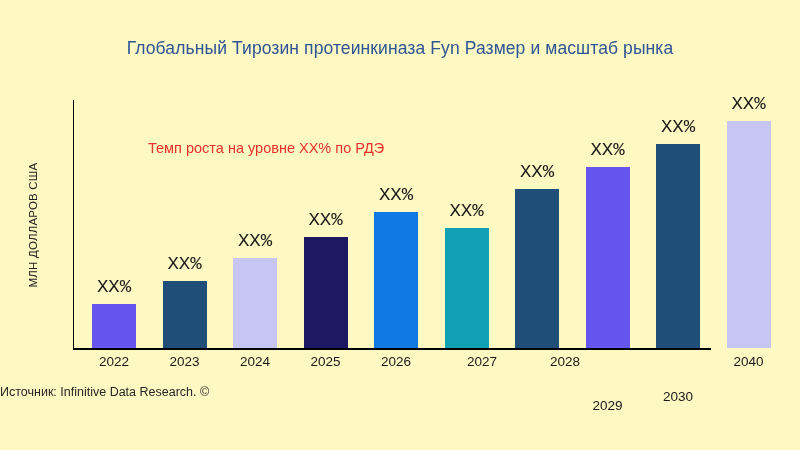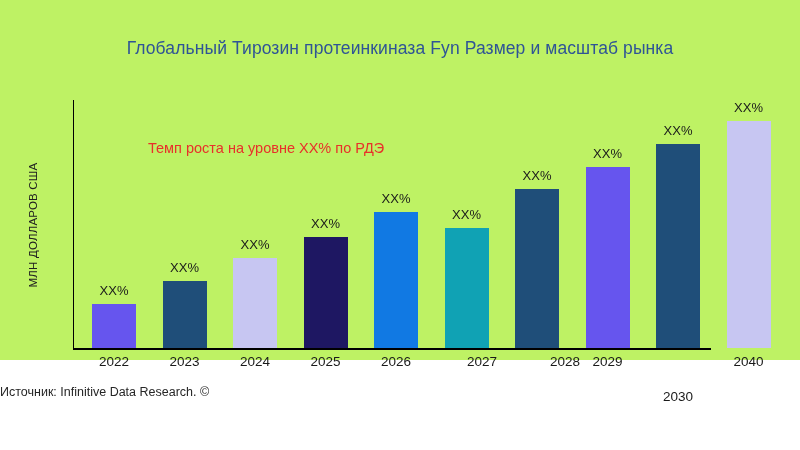--- a/index.html
+++ b/index.html
@@ -12,22 +12,22 @@
     width: 800px;
     height: 450px;
     font-family: "Liberation Sans", sans-serif;
     overflow: hidden;
     position: relative;
   }
   #chart-root {
     position: absolute;
     left: 0; top: 0;
     width: 800px;
-    height: 360px;
-    background: #bef264;
+    height: 450px;
+    background: #fef9c3;
   }
 
   
   .chart-title {
     position: absolute;
     left: 0;
     top: 38px;
     width: 800px;
     text-align: center;
     font-size: 17.5px;
@@ -86,24 +86,24 @@
   .bar {
     position: absolute;
     bottom: 1.6px;
   }
   .bar-value {
     position: absolute;
     left: 50%;
     transform: translateX(-50%);
     bottom: 100%;
     margin-bottom: 6px;
-    font-size: 13px;
+    font-size: 19px;
     color: #1a1a1a;
     white-space: nowrap;
-    font-family: Liberation Sans, sans-serif;
+    font-family: Liberation Mono, monospace;
   }
 
   
   .growth-note {
     position: absolute;
     left: 148px;
     top: 140px;
     font-size: 14.5px;
     color: #e8302a;
     white-space: nowrap;
@@ -189,20 +189,20 @@
   <div class="growth-note">Темп роста на уровне XX% по РДЭ</div>
 
   <div class="xticks" id="xticks-layer">
       <div class="xtick" style="left: 41px;">2022</div>
       <div class="xtick" style="left: 111.5px; text-align: center;">2023</div>
       <div class="xtick" style="left: 182px;">2024</div>
       <div class="xtick" style="left: 252.5px;">2025</div>
       <div class="xtick" style="left: 323px;">2026</div>
       <div class="xtick" style="left: 409px;">2027</div>
       <div class="xtick" style="left: 492px;">2028</div>
-      <div class="xtick" style="left: 534.5px;">2029</div>
+      <div class="xtick" style="left: 534.5px; margin-top: 44px;">2029</div>
       <div class="xtick" style="left: 605px; margin-top: 35px;">2030</div>
       <div class="xtick" style="left: 675.5px;">2040</div>
     </div>
 
   <div class="source">Источник: Infinitive Data Research. ©</div>
 
 </div>
 
 </body></html>

